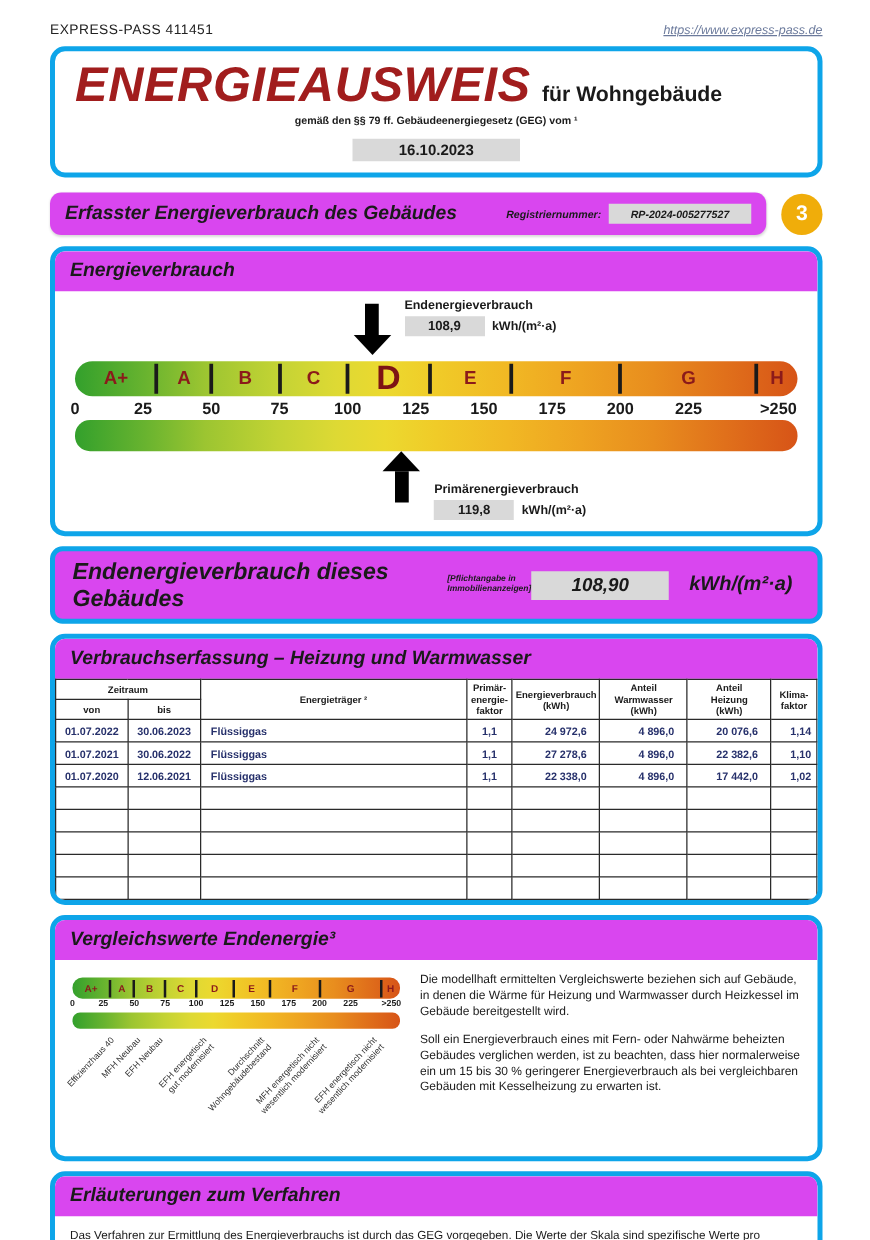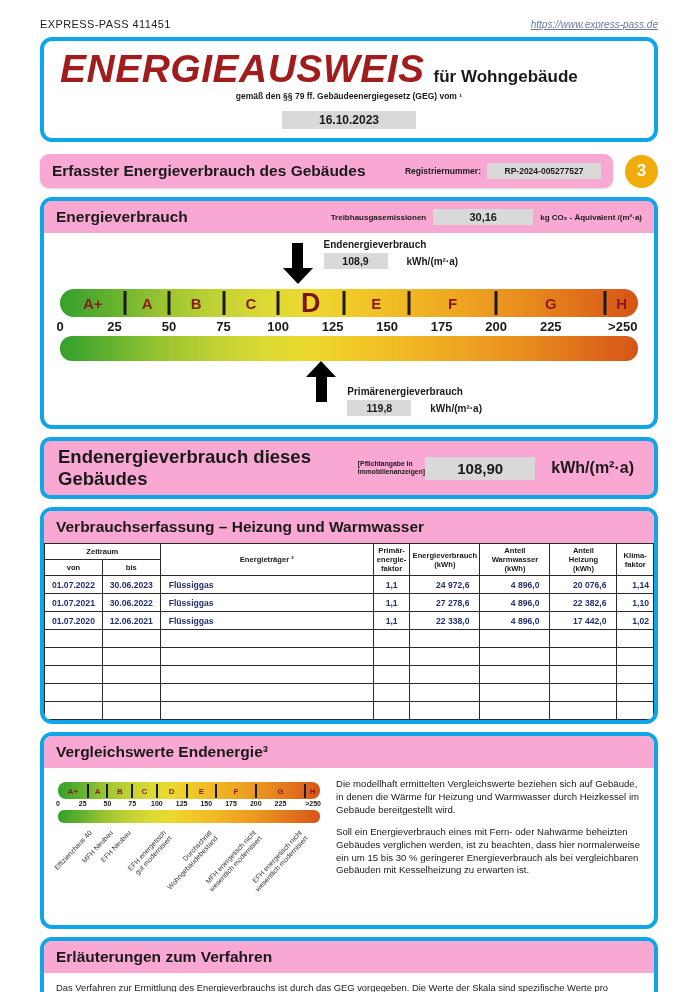--- a/index.html
+++ b/index.html
@@ -4,21 +4,21 @@
 <style>
   html,body{margin:0;padding:0;background:#fff;}
   body{width:696px;height:992px;overflow:hidden;font-family:"Liberation Sans","DejaVu Sans",sans-serif;color:#1a1a1a;}
   .page{position:relative;padding:18px 38px 0 40px;}
 
   .topline{display:flex;justify-content:space-between;align-items:baseline;}
   .doc-number{font-size:11px;letter-spacing:.4px;color:#222;}
   .url{font-size:10px;color:#6b7a9c;font-style:italic;text-decoration:underline;}
 
   .gold{border:4px solid #0ea5e9;border-radius:12px;background:#fff;}
-  .cream{background:#f9a8d4;}
+  .cream{background:#d946ef;font-style:italic;}
 
   
   .title-box{margin-top:7px;padding:8px 16px 9px;}
   .title-row{display:flex;align-items:baseline;}
   .main-title{color:#a11d1d;font-style:italic;font-weight:bold;font-size:39px;letter-spacing:.5px;line-height:1;}
   .title-sub{font-size:17px;font-weight:bold;margin-left:9px;}
   .law-line{display:flex;align-items:center;gap:10px;margin-top:3px;font-size:8.5px;font-weight:bold;flex-direction:column;}
   .gray-box{background:#d9d9d9;text-align:center;font-weight:bold;}
   .date-box{font-size:12px;min-width:118px;padding:2px 8px;}
 
@@ -37,21 +37,21 @@
   .ghg-group{margin-left:auto;display:flex;align-items:center;gap:7px;font-size:8px;font-weight:bold;}
   .ghg-box{font-size:11px;width:92px;padding:2px 4px;}
   .scale-area{position:relative;padding:0 16px 4px;}
   .anno-zone{position:relative;height:56px;}
   .anno-zone.bottom{height:60px;}
   .arrow{position:absolute;display:flex;flex-direction:column;align-items:center;transform:translateX(-50%);}
   .stem{width:11px;height:25px;background:#000;}
   .head-down{width:0;height:0;border-left:15px solid transparent;border-right:15px solid transparent;border-top:16px solid #000;}
   .head-up{width:0;height:0;border-left:15px solid transparent;border-right:15px solid transparent;border-bottom:16px solid #000;}
   .scale-anno{position:absolute;font-size:10px;font-weight:bold;}
-  .anno-valrow{display:flex;align-items:center;gap:19px;margin-top:3px;}
+  .anno-valrow{display:flex;align-items:center;gap:6px;margin-top:3px;}
   .anno-box{font-size:10.5px;width:60px;padding:2px 2px;}
   .grad{background:linear-gradient(90deg,#33a02c 0%,#6ab42f 10%,#9cc531 18%,#c3d334 28%,#ddd934 36%,#ecd92f 43%,#f0cb28 50%,#f1b824 60%,#eea321 70%,#e88d1e 80%,#e0701b 90%,#d75417 100%);}
   .letters-bar{position:relative;height:28px;border-radius:14px;}
   .scale-letter{position:absolute;top:50%;transform:translate(-50%,-50%);font-weight:bold;font-size:15px;color:#8b1a1a;}
   .scale-letter.current{font-size:27px;color:#7d1414;}
   .scale-div{position:absolute;top:6%;height:88%;width:3px;background:#1a1a1a;transform:translateX(-50%);}
   .numbers-row{position:relative;height:19px;font-size:13px;font-weight:bold;}
   .num-tick{position:absolute;top:2px;transform:translateX(-50%);}
   .gradient-bar{height:25px;border-radius:12px;}
 
@@ -118,25 +118,20 @@
       <span class="section-title">Erfasster Energieverbrauch des Gebäudes</span>
       <span class="reg-label">Registriernummer:</span>
       <span class="gray-box reg-box">RP-2024-005277527</span>
     </div>
     <div class="page-badge">3</div>
   </div>
 
   <div class="gold energy-box">
     <div class="band cream">
       <span class="band-title">Energieverbrauch</span>
-      <div class="ghg-group">
-        <span>Treibhausgasemissionen</span>
-        <span class="gray-box ghg-box">30,16</span>
-        <span>kg CO₂ - Äquivalent /(m²·a)</span>
-      </div>
     </div>
     <div class="scale-area">
       <div class="anno-zone top">
         <div class="arrow" id="arrow-down" style="left: 41.09%; top: 10px;">
           <div class="stem"></div>
             <div class="head-down"></div>
         </div>
         <div class="scale-anno" id="anno-end" style="left: calc(41.09% + 26px); top: 6px;">
           <div>Endenergieverbrauch</div>
           <div class="anno-valrow">

